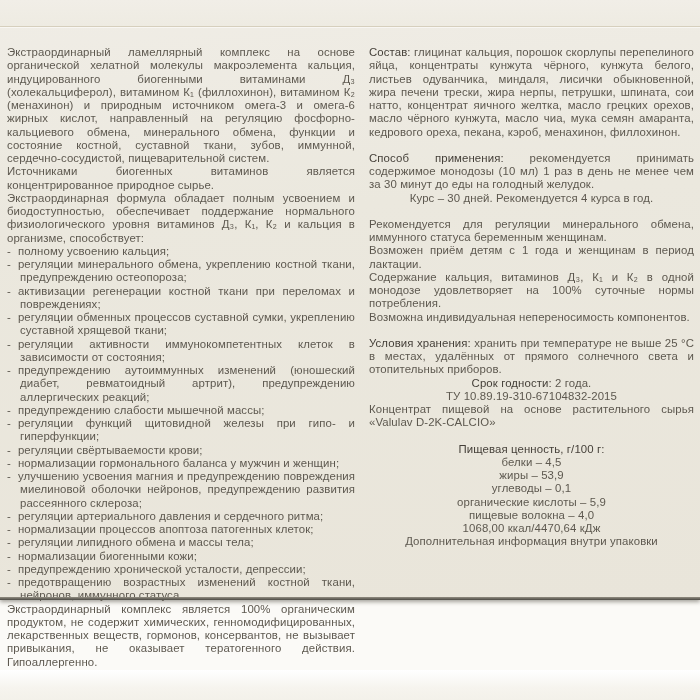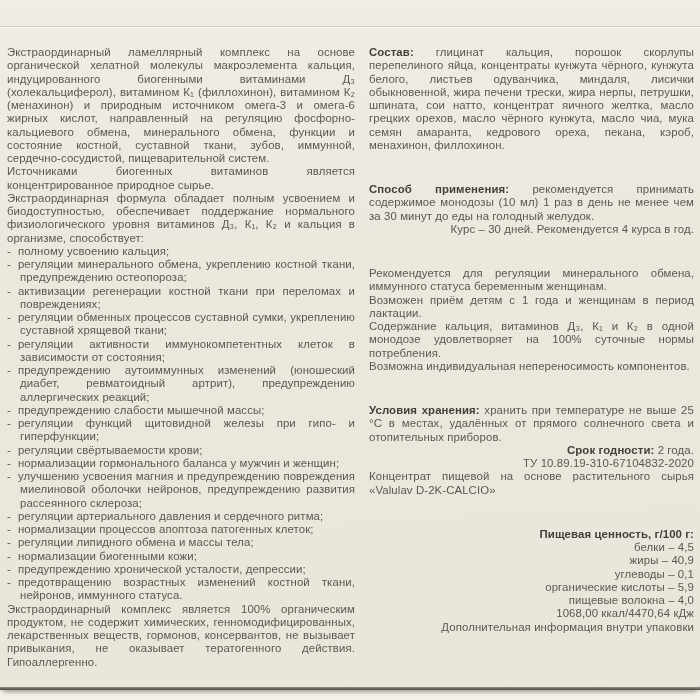--- a/index.html
+++ b/index.html
@@ -17,24 +17,23 @@
     width:700px;height:700px;overflow:hidden;
     background:var(--table-bg);
     font-family:"Liberation Sans","DejaVu Sans",sans-serif;
   }
   .scene{position:relative;width:700px;height:700px;}
   .table-surface{
     position:absolute;left:0;right:0;bottom:0;height:30px;
     background:linear-gradient(180deg,#ffffff 0%,#f6f4ee 60%,#f3f1ea 100%);
   }
   .box{
-    position:absolute;top:0;left:0;width:700px;height:690px;
+    position:absolute;top:0;left:0;width:700px;height:600px;
     background:linear-gradient(176deg,#f0ede6 0%,var(--box-bg) 35%,#e9e5da 100%);
     box-shadow:0 2px 4px rgba(60,55,45,.45);
-    border-radius:7px;
   }
   .box-lid{
     position:absolute;top:0;left:0;right:0;height:27px;
     background:linear-gradient(180deg,var(--lid-bg) 0%,#eeebe2 100%);
     border-bottom:1px solid var(--seam);
     box-shadow:0 1px 0 rgba(255,255,255,.55);
   }
   .box-bottom-edge{
     position:absolute;left:0;right:0;bottom:0;height:3px;
     background:linear-gradient(180deg,#938e82 0%,var(--box-edge) 100%);
@@ -44,23 +43,23 @@
     display:flex;gap:14px;
     color:var(--text);
     font-size:11.4px;line-height:13.25px;letter-spacing:.1px;
   }
   .col-left{width:348px;flex:0 0 auto;}
   .col-right{flex:1 1 auto;min-width:0;}
   p{margin:0;}
   .just{text-align:justify;}
   .bullet{padding-left:13px;text-indent:-13px;text-align:justify;}
   .bullet::before{content:"-";margin-right:7px;}
-  b{font-weight:bold;color:var(--text-bold);}
-  .gap-above{margin-top:31px;}
-  .nutr-line{text-align:right;}
+  b{font-weight:normal;color:var(--text-bold);}
+  .gap-above{margin-top:13px;}
+  .nutr-line{text-align:center;}
 </style>
 </head>
 <body>
 
 <div class="scene">
   <div class="table-surface"></div>
 
   <div class="box">
     <div class="box-lid"></div>
 
@@ -102,28 +101,28 @@
         <div class="gap-above">
 
         <p class="just">Рекомендуется для регуляции минерального обмена, иммунного статуса беременным женщинам.</p>
             <p class="just">Возможен приём детям с 1 года и женщинам в период лактации.</p>
             <p class="just">Содержание кальция, витаминов Д₃, К₁ и К₂ в одной монодозе удовлетворяет на 100% суточные нормы потребления.</p>
             <p class="just">Возможна индивидуальная непереносимость компонентов.</p>
           </div>
 
         <p class="just gap-above"><b>Условия хранения:</b> <span>хранить при температуре не выше 25 °С в местах, удалённых от прямого солнечного света и отопительных приборов.</span></p>
         <p class="nutr-line"><b>Срок годности:</b> <span>2 года.</span></p>
-        <p class="nutr-line">ТУ 10.89.19-310-67104832-2020</p>
+        <p class="nutr-line">ТУ 10.89.19-310-67104832-2015</p>
         <p class="just">Концентрат пищевой на основе растительного сырья «Valulav D-2K-CALCIO»</p>
 
         <p class="nutr-line gap-above"><b>Пищевая ценность, г/100 г:</b></p>
         <div>
 
         <p class="nutr-line">белки – 4,5</p>
-            <p class="nutr-line">жиры – 40,9</p>
+            <p class="nutr-line">жиры – 53,9</p>
             <p class="nutr-line">углеводы – 0,1</p>
             <p class="nutr-line">органические кислоты – 5,9</p>
             <p class="nutr-line">пищевые волокна – 4,0</p>
           </div>
         <p class="nutr-line">1068,00 ккал/4470,64 кДж</p>
         <p class="nutr-line">Дополнительная информация внутри упаковки</p>
       </div>
 
     </div>
 

